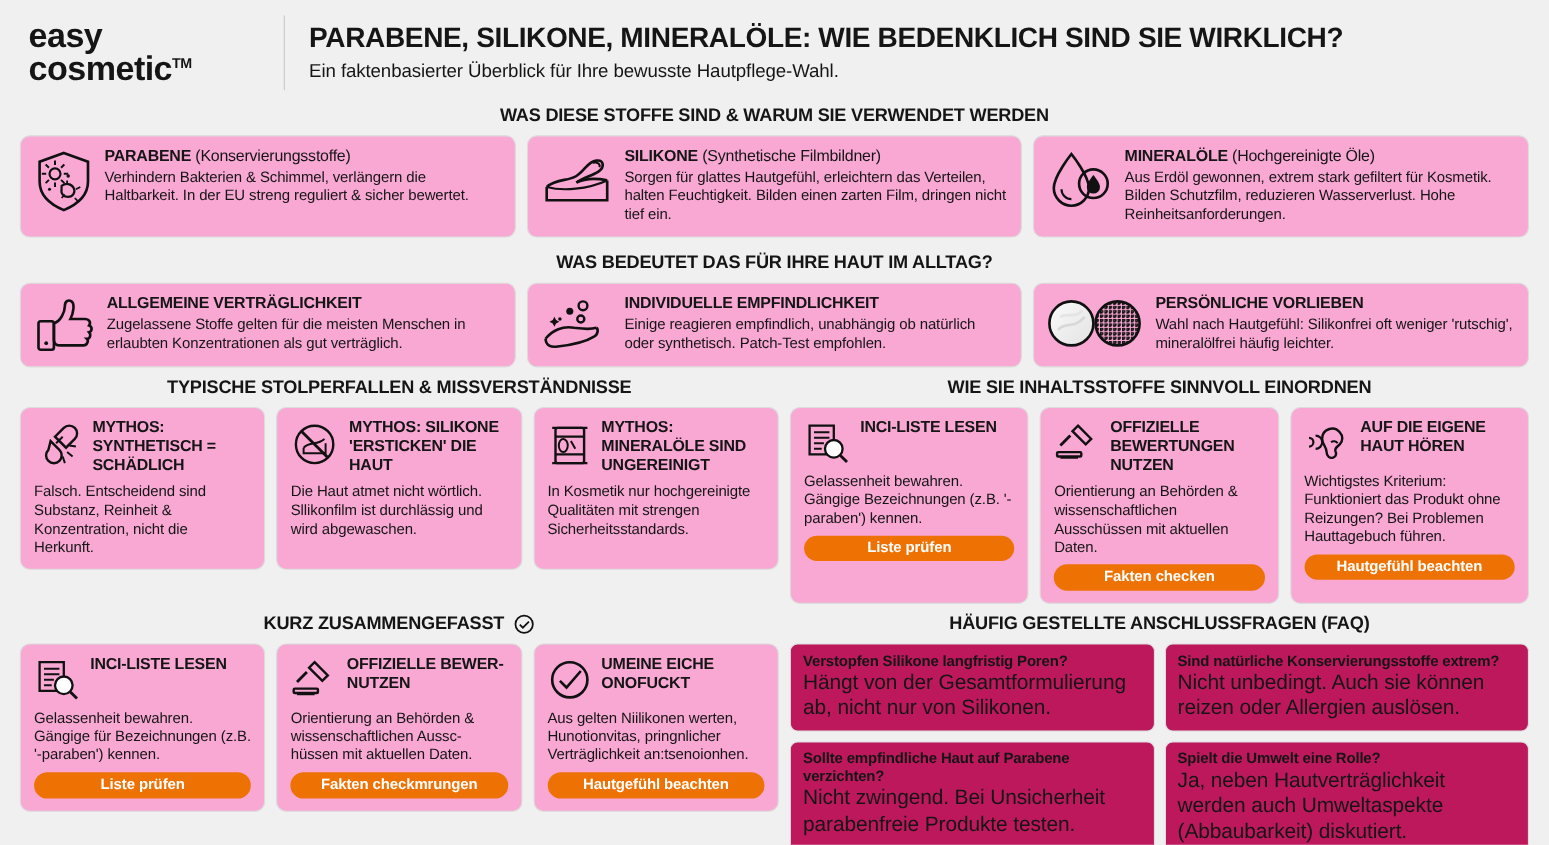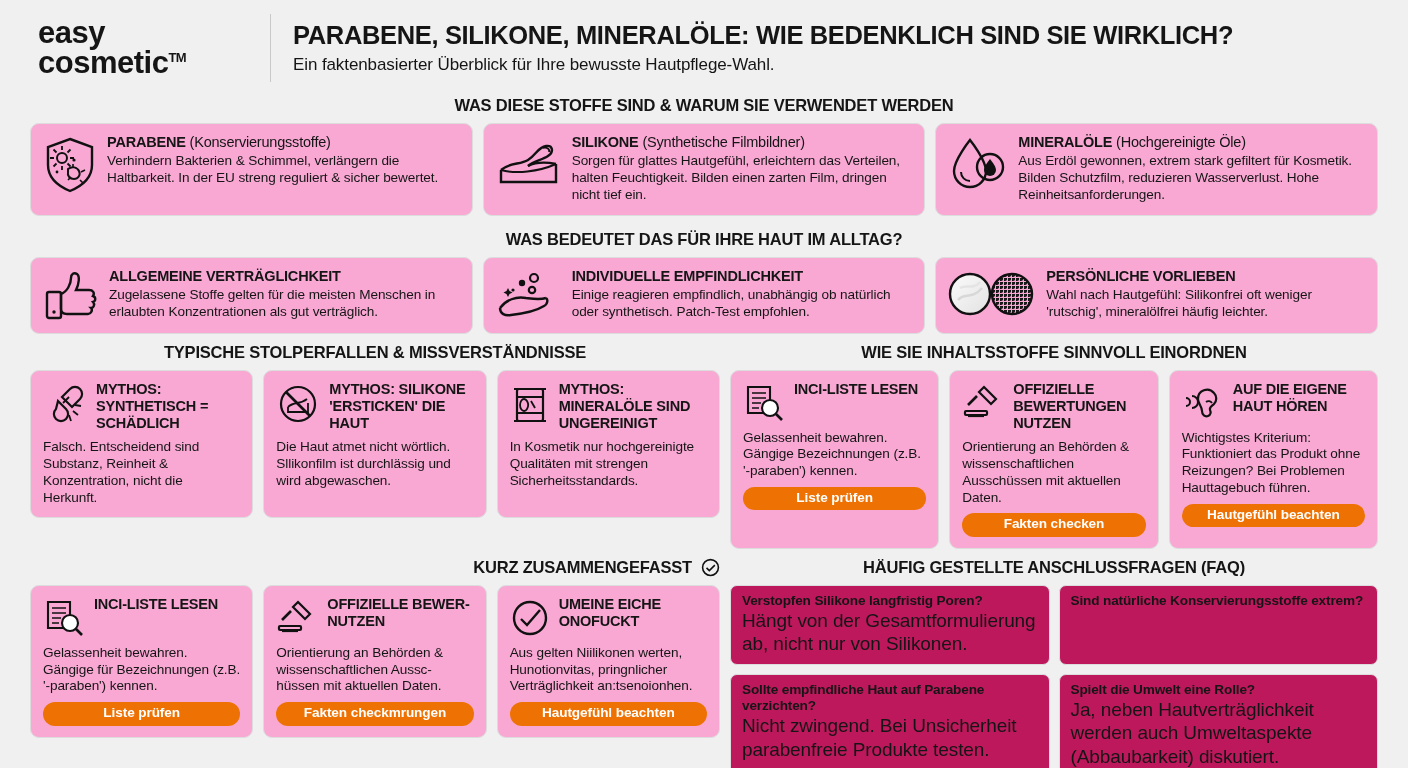--- a/index.html
+++ b/index.html
@@ -3,42 +3,42 @@
 <meta charset="utf-8">
 <style>
   * { box-sizing: border-box; margin: 0; padding: 0; }
   html, body {
     width: 1408px; height: 768px;
     background: #f0f0f0;
     font-family: "Liberation Sans", sans-serif;
     color: #151515;
     overflow: hidden;
   }
-  .page { position: relative; width: 1408px; height: 768px; padding: 0 30px; }
+  .page { position: relative; width: 1408px; height: 768px; padding: 0 18px; }
 
   
   .header { display: flex; align-items: center; height: 96px; padding-left: 8px; }
   .logo { width: 228px; font-weight: bold; line-height: 0.96; letter-spacing: -0.5px; }
   .logo .l1 { font-size: 31px; display: block; }
   .logo .l2 { font-size: 31px; display: block; position: relative; }
   .logo .tm { font-size: 13px; vertical-align: super; font-weight: bold; }
   .vrule { width: 1px; align-self: stretch; margin: 14px 22px 14px 4px; background: #c9c9c9; }
   .titles { flex: 1; }
   .title {
     font-size: 25.5px; font-weight: bold; letter-spacing: -0.35px;
     line-height: 1.15; white-space: nowrap;
   }
   .subtitle { font-size: 17px; margin-top: 4px; letter-spacing: -0.1px; }
 
   
   .sec-head {
     text-align: center; font-size: 16.5px; font-weight: bold;
     letter-spacing: -0.2px; margin: 0 0 8px 0; white-space: nowrap;
   }
-  .sec-head.with-icon { display: flex; align-items: center; justify-content: flex-end; gap: 9px; }
+  .sec-head.with-icon { display: flex; align-items: center; justify-content: center; gap: 9px; }
 
   
   .row { display: flex; gap: 10px; }
   .card {
     background: #f9a8d4; border: 1px solid #dcdcdc; border-radius: 9px;
     padding: 10px 12px 11px 12px; display: flex; gap: 10px;
   }
   .card-ico { flex: 0 0 auto; display: flex; align-items: flex-start; padding-top: 2px; }
   .card-body { flex: 1; min-width: 0; }
   .card-title { font-size: 14.5px; font-weight: bold; letter-spacing: -0.2px; line-height: 1.18; }
@@ -382,20 +382,21 @@
 
     <div class="col-right">
       <div class="sec-head">HÄUFIG GESTELLTE ANSCHLUSSFRAGEN (FAQ)</div>
       <div class="faq-grid">
         <div class="faq">
           <div class="faq-q">Verstopfen Silikone langfristig Poren?</div>
           <div class="faq-a">Hängt von der Gesamtformulierung ab, nicht nur von Silikonen.</div>
         </div>
         <div class="faq">
           <div class="faq-q">Sind natürliche Konservierungsstoffe extrem?</div>
+          <div class="faq-a">Nicht unbedingt. Auch sie können reizen oder Allergien auslösen.</div>
         </div>
         <div class="faq">
           <div class="faq-q">Sollte empfindliche Haut auf Parabene verzichten?</div>
           <div class="faq-a">Nicht zwingend. Bei Unsicherheit parabenfreie Produkte testen.</div>
         </div>
         <div class="faq">
           <div class="faq-q">Spielt die Umwelt eine Rolle?</div>
           <div class="faq-a">Ja, neben Hautverträglichkeit werden auch Umweltaspekte (Abbaubarkeit) diskutiert.</div>
         </div>
       </div>

